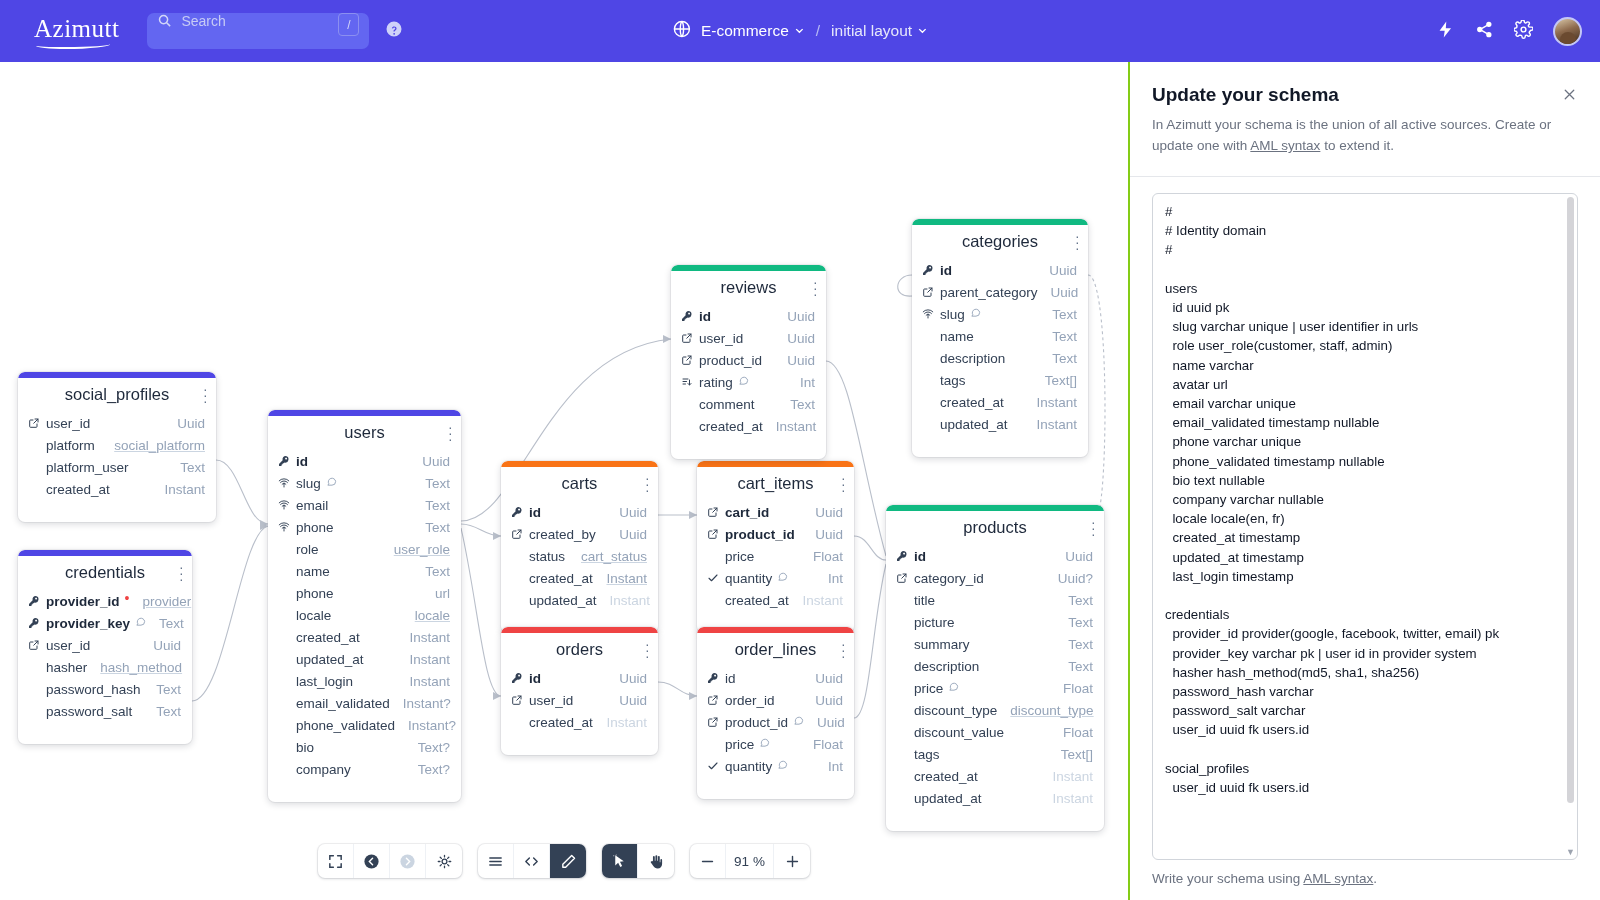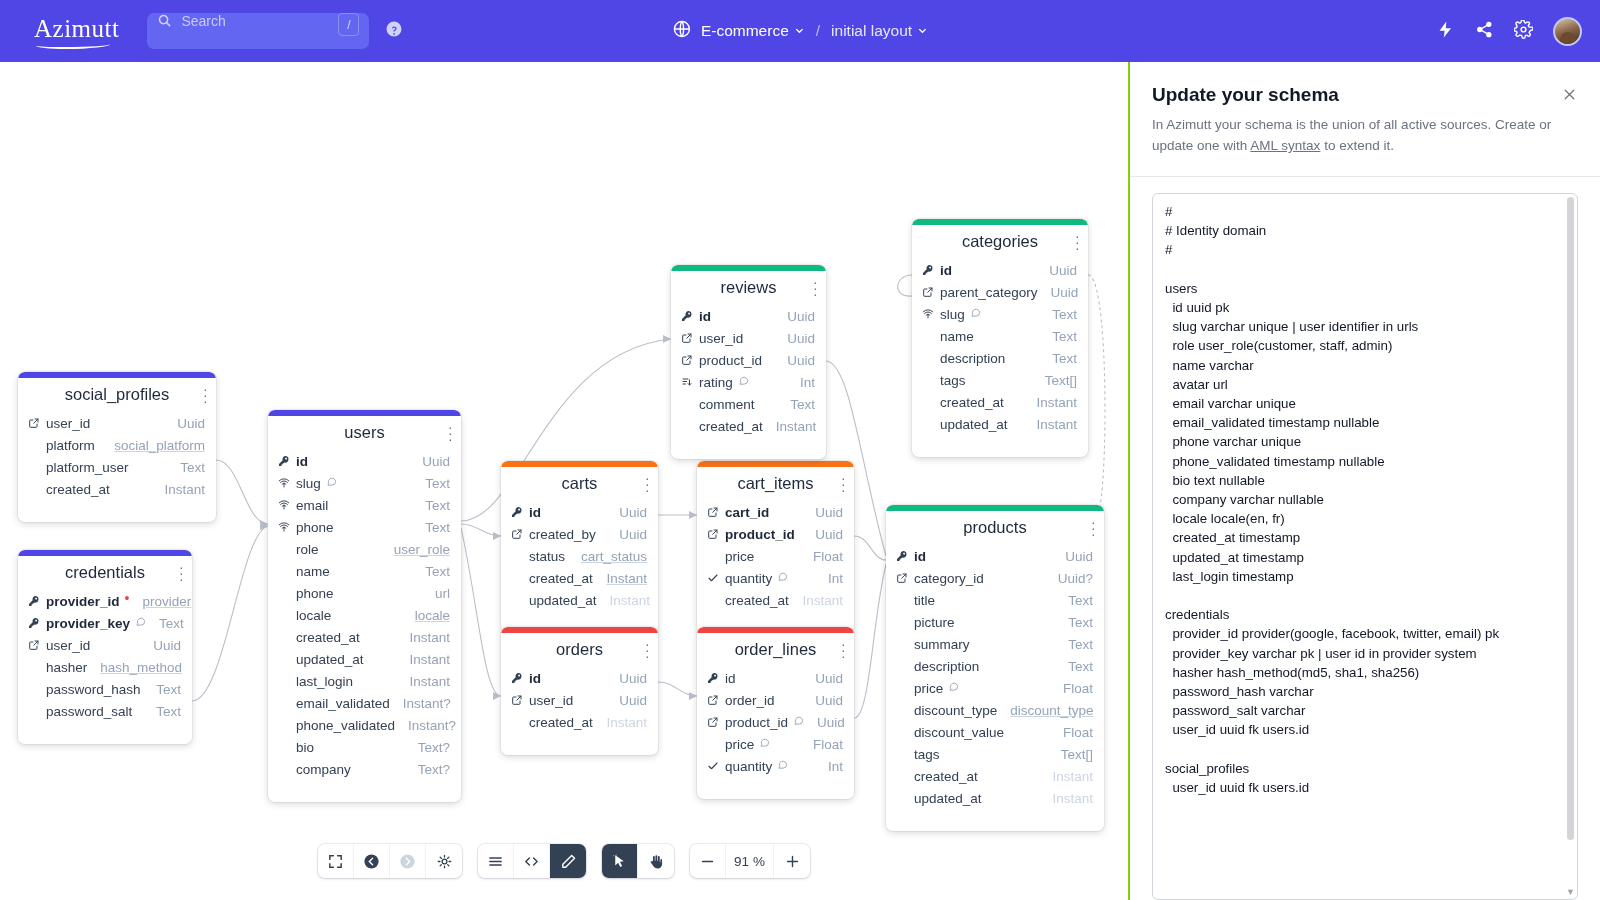--- a/index.html
+++ b/index.html
@@ -1049,14 +1049,17 @@
 
 social_profiles
   user_id uuid fk users.id</pre>
       <div class="scroll">
         <span class="ar" style="top:-1px">▲</span>
         <div class="thumb"></div>
         <span class="ar" style="bottom:-1px">▼</span>
       </div>
     </div>
 
+    <div class="foot">
+      <span>Write your schema using </span><a href="#">AML syntax</a><span>.</span>
+    </div>
   </div>
 </div>
 
 </body></html>

